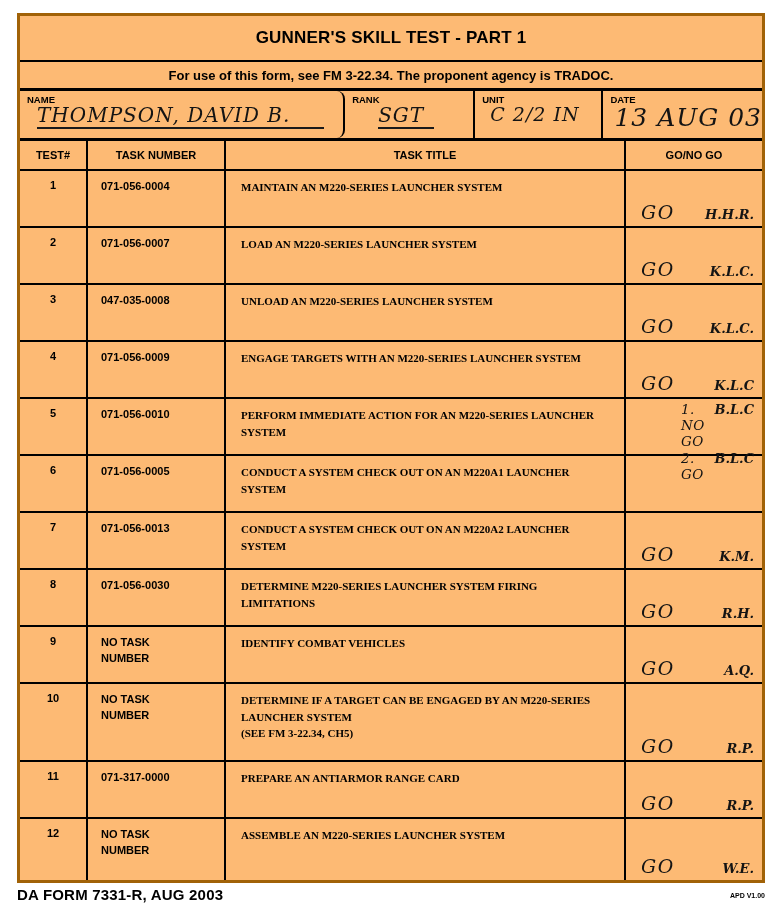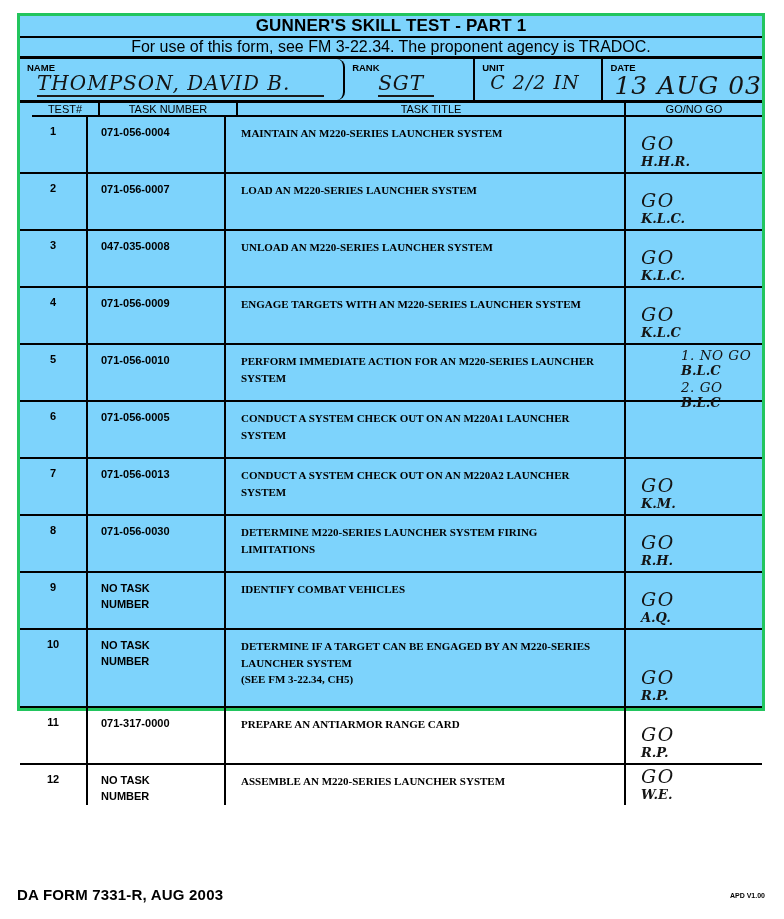--- a/index.html
+++ b/index.html
@@ -7,39 +7,39 @@
   body {
     width: 784px; height: 919px;
     position: relative;
     font-family: "Liberation Sans", sans-serif;
     color: #000;
     overflow: hidden;
   }
   .form {
     position: absolute;
     left: 17px; top: 13px;
-    width: 748px; height: 698px;
-    border: 3px solid #22c55e;
+    width: 748px; height: 870px;
+    border: 3px solid #a16207;
     display: flex;
     flex-direction: column;
-    background: #7dd3fc;
+    background: #fdba74;
   }
   .title-row {
     height: 46px;
     border-bottom: 2px solid #000;
     display: flex; align-items: center; justify-content: center;
   }
   .title-row h1 {
     font-size: 17px; font-weight: bold; letter-spacing: 0.2px;
   }
   .subtitle-row {
     height: 29px;
     border-bottom: 3px solid #000;
     display: flex; align-items: center; justify-content: center;
-    font-size: 16px; font-weight: normal;
+    font-size: 13px; font-weight: bold;
   }
   .info-row {
     height: 50px;
     border-bottom: 3px solid #000;
     display: flex;
   }
   .info-cell {
     position: relative;
     padding: 3px 0 0 7px;
     border-right: 2px solid #000;
@@ -66,21 +66,21 @@
     white-space: nowrap;
   }
   .ic-name .fvalue { border-bottom: 2px solid #1a1a1a; padding-right: 34px; }
   .ic-rank .fvalue { margin-left: 26px; border-bottom: 2px solid #1a1a1a; padding-right: 10px; }
   .ic-unit .fvalue { margin-left: 8px; font-size: 19px; }
   .ic-date .fvalue { margin-left: 4px; font-size: 25px; }
   .thead-row {
     height: 30px;
     border-bottom: 2px solid #000;
     display: flex;
-    font-size: 11px; font-weight: normal; margin-left: 12px;
+    font-size: 11px; font-weight: bold;
   }
   .thead-row > div {
     display: flex; align-items: center; justify-content: center;
   }
   .col-test  { width: 68px;  border-right: 2px solid #000; }
   .col-num   { width: 138px; border-right: 2px solid #000; }
   .col-title { flex: 1;      border-right: 2px solid #000; }
   .col-go    { width: 136px; }
   .tbody { flex: 1; display: flex; flex-direction: column; }
   .trow {
@@ -98,21 +98,20 @@
   .trow .col-title .tasknote { display: block; }
   .trow .col-go {
     display: flex; flex-direction: column;
     justify-content: flex-end;
     padding-bottom: 2px;
   }
   .trow .col-go.multi { justify-content: space-between; padding-top: 2px; padding-left: 40px; }
   .go-line {
     display: flex; justify-content: space-between; align-items: baseline;
     padding: 0 8px 1px 15px;
-    flex-direction: column;
   }
   .go-text { font-size: 19px; letter-spacing: 1.5px; font-weight: 500; }
   .col-go.multi .go-text { font-size: 13.5px; letter-spacing: 0.5px; }
   .initials { font-size: 13px; font-weight: 600; }
   .footer {
     position: absolute;
     left: 17px; top: 886px; width: 748px;
     display: flex; justify-content: space-between; align-items: flex-start;
   }
   .form-number { font-size: 15px; font-weight: bold; letter-spacing: 0.2px; }

